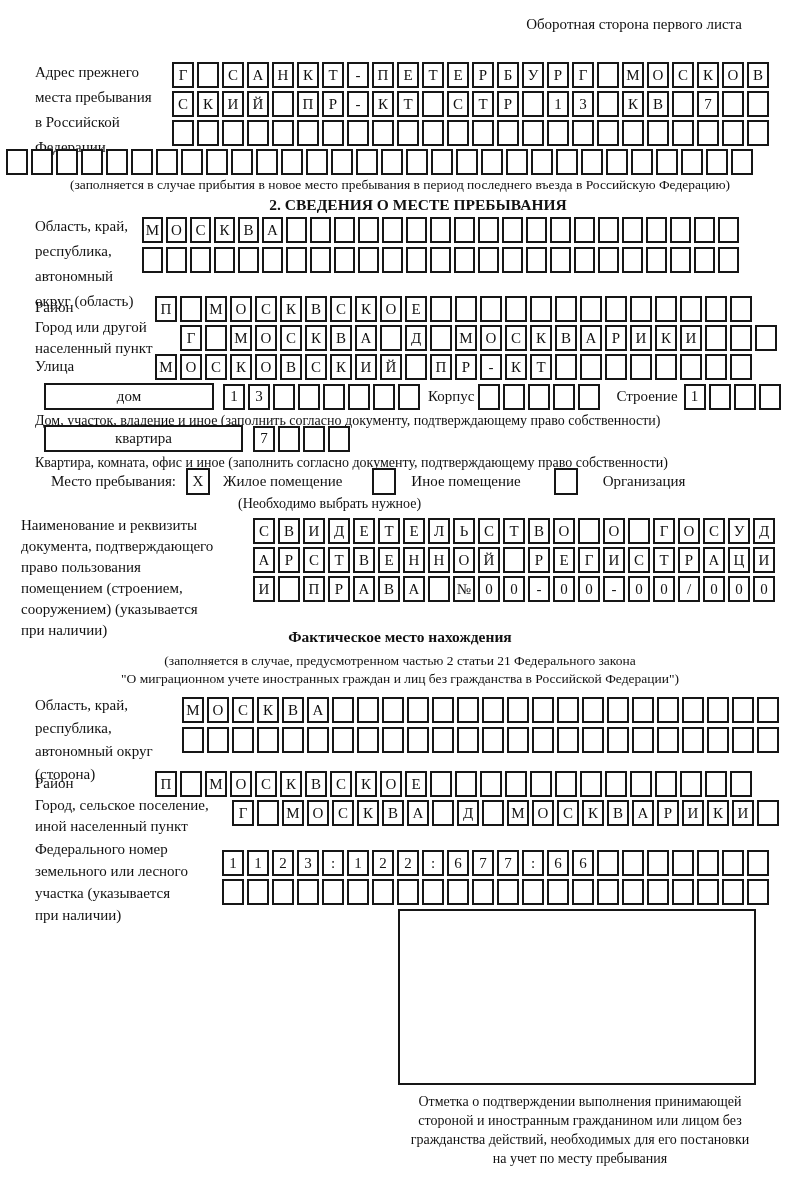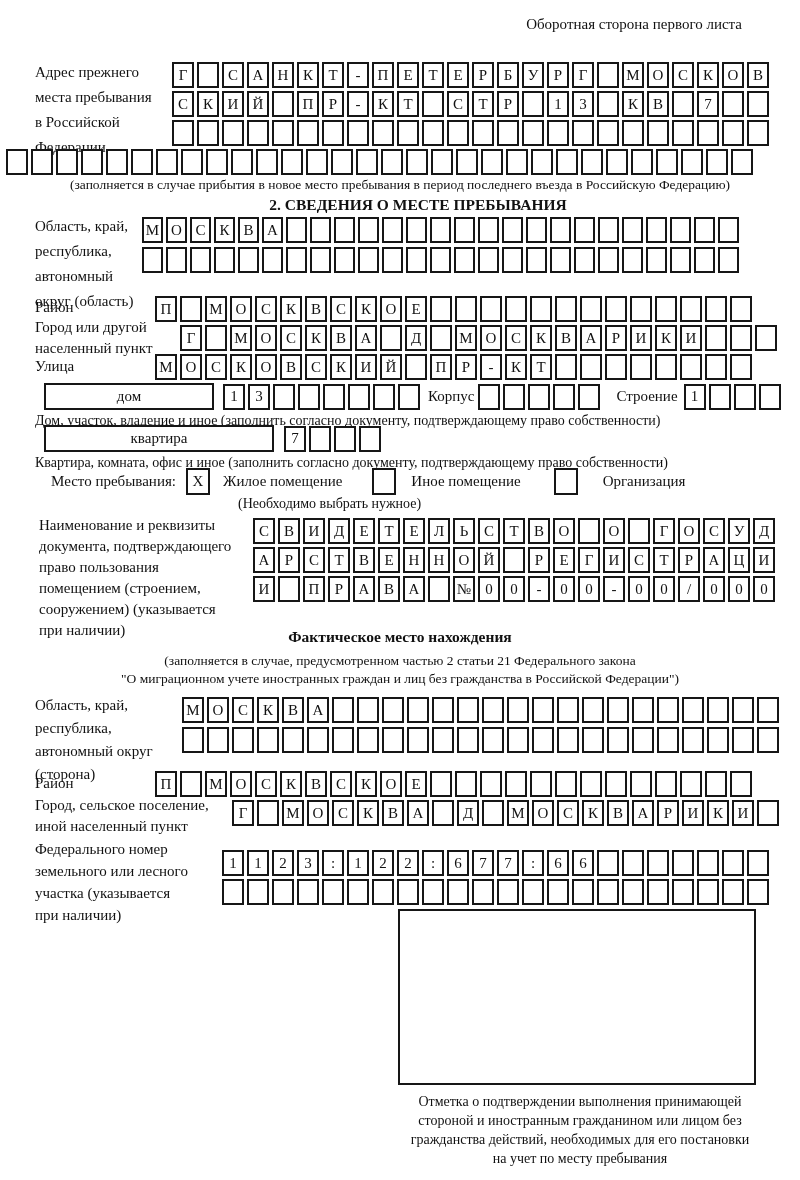--- a/index.html
+++ b/index.html
@@ -324,42 +324,42 @@
     <div class="boxrow" style="margin-left:6px;">
         <span class="box">1</span>
         <span class="box"></span>
         <span class="box"></span>
         <span class="box"></span>
       </div>
   </div>
   <div class="abs" style="left:35px;top:413px;font-size:14px;">Дом, участок, владение и иное (заполнить согласно документу, подтверждающему право собственности)</div>
 
   <div class="abs flexrow" style="left:28px;top:425px;">
-    <div class="widefield" style="width:230px;">квартира</div>
+    <div class="widefield" style="width:199px;">квартира</div>
     <div class="boxrow" style="margin-left:10px;">
         <span class="box">7</span>
         <span class="box"></span>
         <span class="box"></span>
         <span class="box"></span>
       </div>
   </div>
   <div class="abs" style="left:35px;top:455px;font-size:14px;">Квартира, комната, офис и иное (заполнить согласно документу, подтверждающему право собственности)</div>
 
   <div class="abs flexrow" style="left:35px;top:468px;">
     <div>Место пребывания:</div>
     <span class="cbox" style="margin-left:10px;">X</span>
     <span style="margin-left:13px;">Жилое помещение</span>
     <span class="cbox" style="margin-left:30px;"></span>
     <span style="margin-left:15px;">Иное помещение</span>
     <span class="cbox" style="margin-left:33px;"></span>
     <span style="margin-left:25px;">Организация</span>
   </div>
   <div class="abs" style="left:238px;top:496px;font-size:14px;">(Необходимо выбрать нужное)</div>
 
-  <div class="abs lh21" style="left:39px;top:515px;">
+  <div class="abs lh21" style="left:21px;top:515px;">
     <div>Наименование и реквизиты</div>
     <div>документа, подтверждающего</div>
     <div>право пользования</div>
     <div>помещением (строением,</div>
     <div>сооружением) (указывается</div>
     <div>при наличии)</div>
   </div>
   <div class="abs boxrow" style="left:253px;top:518px;">
       <span class="box">С</span>
       <span class="box">В</span>

